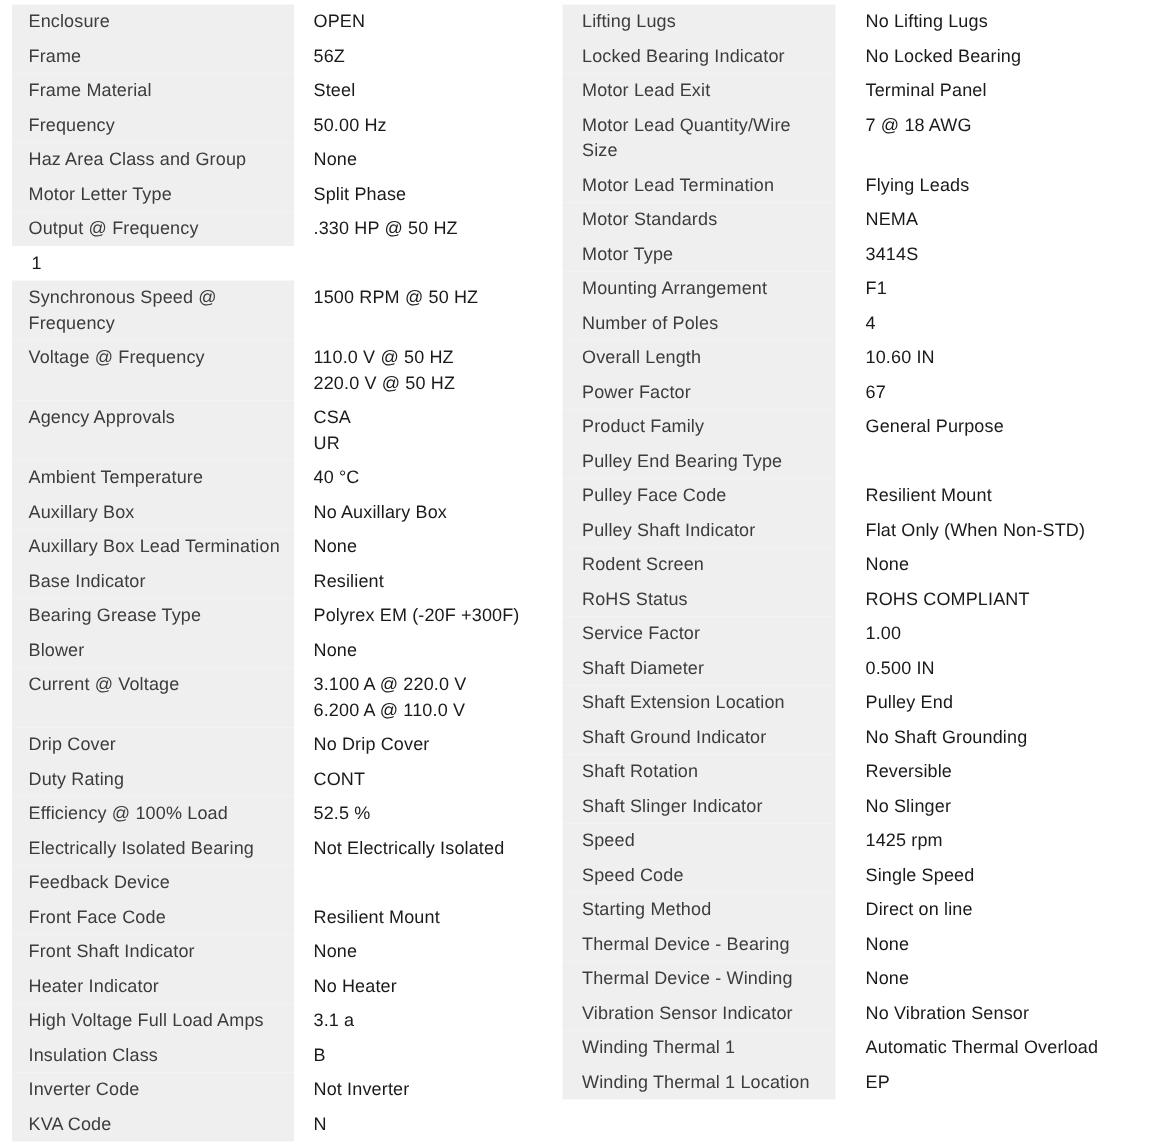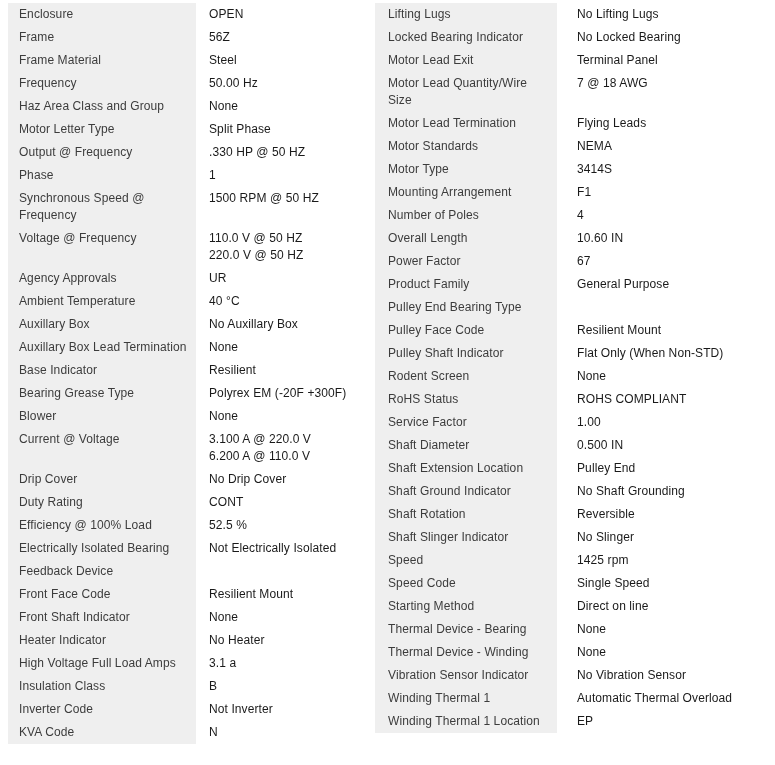--- a/index.html
+++ b/index.html
@@ -67,41 +67,41 @@
           <div class="vline">Split Phase</div>
         </div>
       </div>
       <div class="row">
         <div class="cell label">Output @ Frequency</div>
         <div class="cell value">
           <div class="vline">.330 HP @ 50 HZ</div>
         </div>
       </div>
       <div class="row">
-        <div class="cell label">Phase</div>
         <div class="cell value">
           <div class="vline">1</div>
         </div>
       </div>
       <div class="row">
         <div class="cell label">Synchronous Speed @ Frequency</div>
         <div class="cell value">
           <div class="vline">1500 RPM @ 50 HZ</div>
         </div>
       </div>
       <div class="row">
         <div class="cell label">Voltage @ Frequency</div>
         <div class="cell value">
           <div class="vline">110.0 V @ 50 HZ</div>
           <div class="vline">220.0 V @ 50 HZ</div>
         </div>
       </div>
       <div class="row">
         <div class="cell label">Agency Approvals</div>
         <div class="cell value">
+          <div class="vline">CSA</div>
           <div class="vline">UR</div>
         </div>
       </div>
       <div class="row">
         <div class="cell label">Ambient Temperature</div>
         <div class="cell value">
           <div class="vline">40 °C</div>
         </div>
       </div>
       <div class="row">

